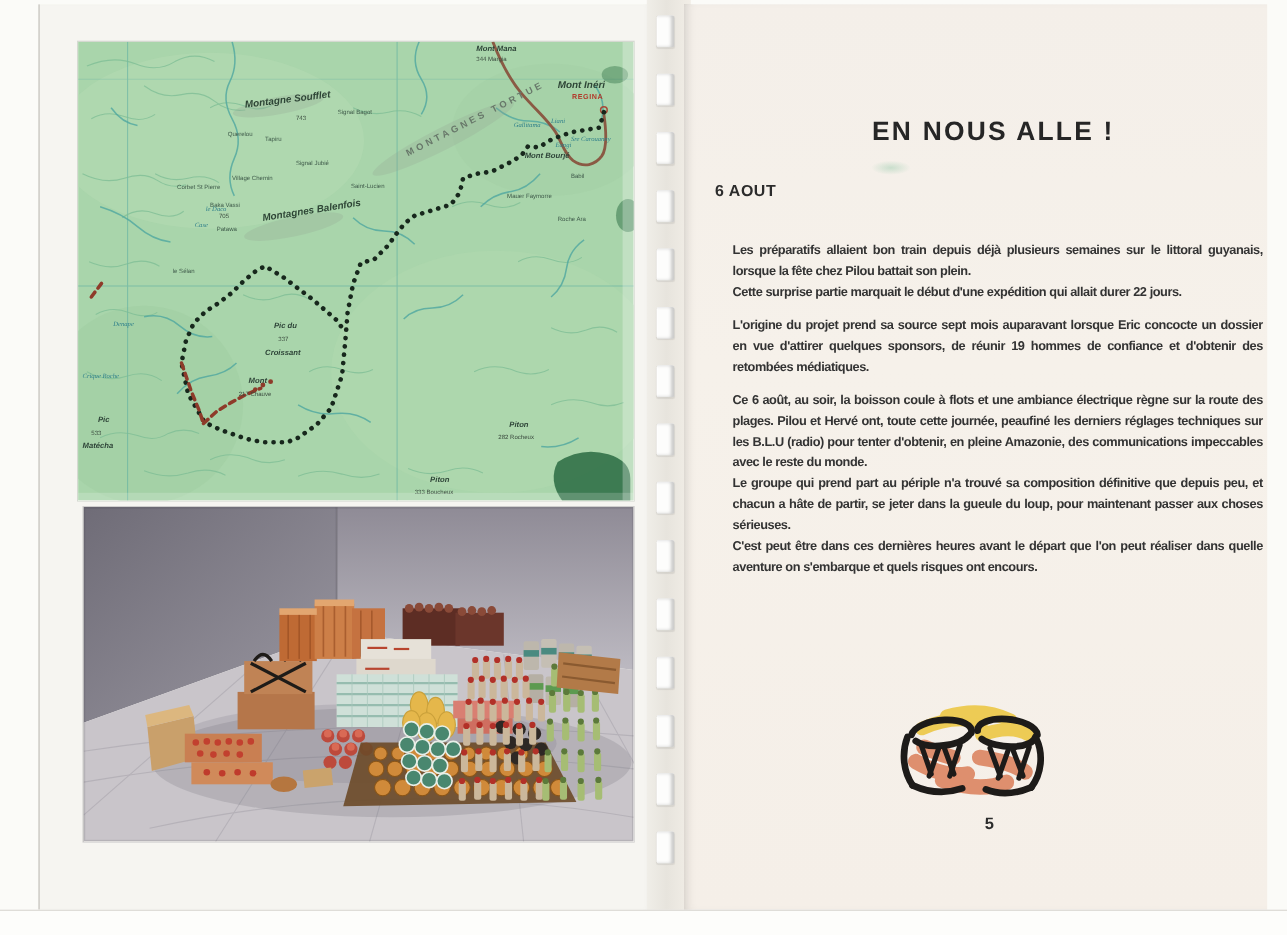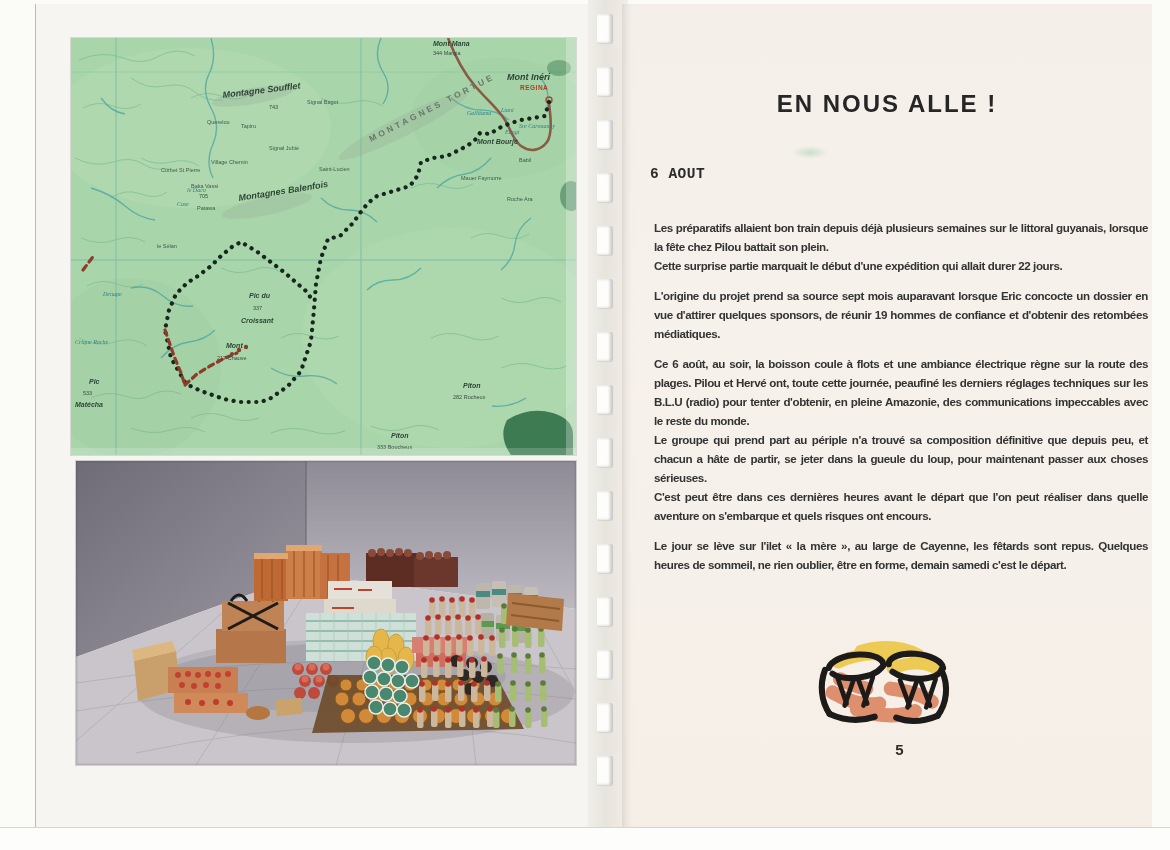--- a/index.html
+++ b/index.html
@@ -37,30 +37,30 @@
   .ml-mtn{font:italic 700 7px "Liberation Sans",sans-serif;fill:#2e4438;}
   .ml-mtnlg{font:italic 700 9px "Liberation Sans",sans-serif;fill:#2e4536;}
   .ml-range{font:700 8.5px "Liberation Sans",sans-serif;fill:#68786a;letter-spacing:3px;}
   .ml-peak{font:400 5.5px "Liberation Sans",sans-serif;fill:#3a4a3e;}
   .ml-water{font:italic 400 6px "Liberation Serif",serif;fill:#2e7f8a;}
   .ml-place{font:400 5.5px "Liberation Sans",sans-serif;fill:#3f5a4a;}
   .ml-town{font:700 6.5px "Liberation Sans",sans-serif;fill:#b23a2a;letter-spacing:.5px;}
   
   .text-col{position:absolute;left:28px;top:0;width:498px;color:#2f2f2f;}
   .title{
-    margin:0;position:absolute;left:0;top:86px;width:100%;
+    margin:16px;position:absolute;left:0;top:86px;width:100%;
     text-align:center;font-size:24px;font-weight:700;letter-spacing:2px;color:#262626;
   }
   .date-heading{
     margin:0;position:absolute;left:0;top:162px;
-    font-size:14.5px;font-weight:700;letter-spacing:.5px;color:#2c2c2c;font-family:Liberation Mono, monospace;
+    font-size:14.5px;font-weight:700;letter-spacing:.5px;color:#2c2c2c;
   }
   .body-paragraphs{position:absolute;left:0;top:214px;width:498px;}
   .body-paragraphs p{
-    margin:0 0 11px 4px;
+    margin:0 0 11px 16px;
     font-size:11.6px;font-weight:700;letter-spacing:-.4px;
     line-height:19px;text-align:justify;color:#333;
   }
   .smudge{position:absolute;left:170px;top:142px;width:36px;height:13px;border-radius:50%;
     background:radial-gradient(closest-side,rgba(120,190,150,.35),rgba(120,190,150,0));}
   .illustration{position:absolute;left:188px;top:620px;width:150px;height:118px;}
   .page-number{
     position:absolute;left:0;top:737px;width:556px;text-align:center;
     font-size:15px;font-weight:700;color:#2c2c2c;letter-spacing:1px;
   }
@@ -535,21 +535,20 @@
 <div class="page right-page">
   <h1 class="title">EN NOUS ALLE !</h1>
   <div class="smudge"></div>
   <h2 class="date-heading" style="left:28px;">6 AOUT</h2>
 
   <div class="text-col">
     <div class="body-paragraphs">
         <p>Les préparatifs allaient bon train depuis déjà plusieurs semaines sur le littoral guyanais, lorsque la fête chez Pilou battait son plein.<br>Cette surprise partie marquait le début d'une expédition qui allait durer 22 jours.</p>
         <p>L'origine du projet prend sa source sept mois auparavant lorsque Eric concocte un dossier en vue d'attirer quelques sponsors, de réunir 19 hommes de confiance et d'obtenir des retombées médiatiques.</p>
         <p>Ce 6 août, au soir, la boisson coule à flots et une ambiance électrique règne sur la route des plages. Pilou et Hervé ont, toute cette journée, peaufiné les derniers réglages techniques sur les B.L.U (radio) pour tenter d'obtenir, en pleine Amazonie, des communications impeccables avec le reste du monde.<br>Le groupe qui prend part au périple n'a trouvé sa composition définitive que depuis peu, et chacun a hâte de partir, se jeter dans la gueule du loup, pour maintenant passer aux choses sérieuses.<br>C'est peut être dans ces dernières heures avant le départ que l'on peut réaliser dans quelle aventure on s'embarque et quels risques ont encours.</p>
-        <p>Le jour se lève sur l'ilet « la mère », au large de Cayenne, les fêtards sont repus. Quelques heures de sommeil, ne rien oublier, être en forme, demain samedi c'est le départ.</p>
       </div>
   </div>
 
   <div class="illustration">
     <svg width="150" height="118" viewBox="0 0 160 120">
       <g fill="none" stroke-linecap="round">
 
         <g stroke="#ecc94d" stroke-width="13" opacity=".95">
           <path d="M30,38 q30,-14 58,-6"></path>
           <path d="M54,26 q34,-10 62,4"></path>

